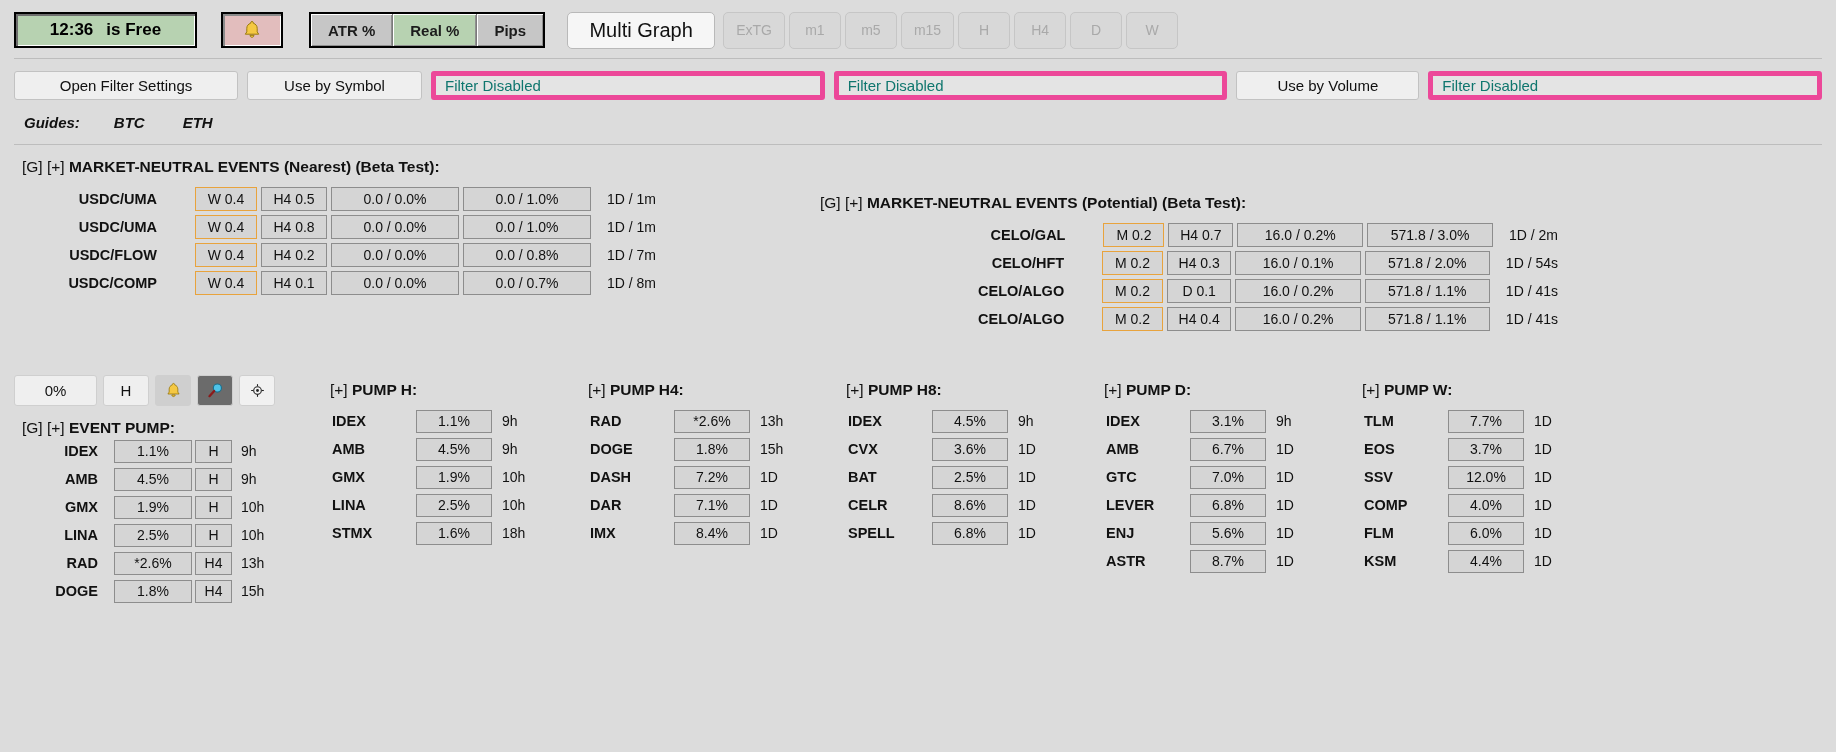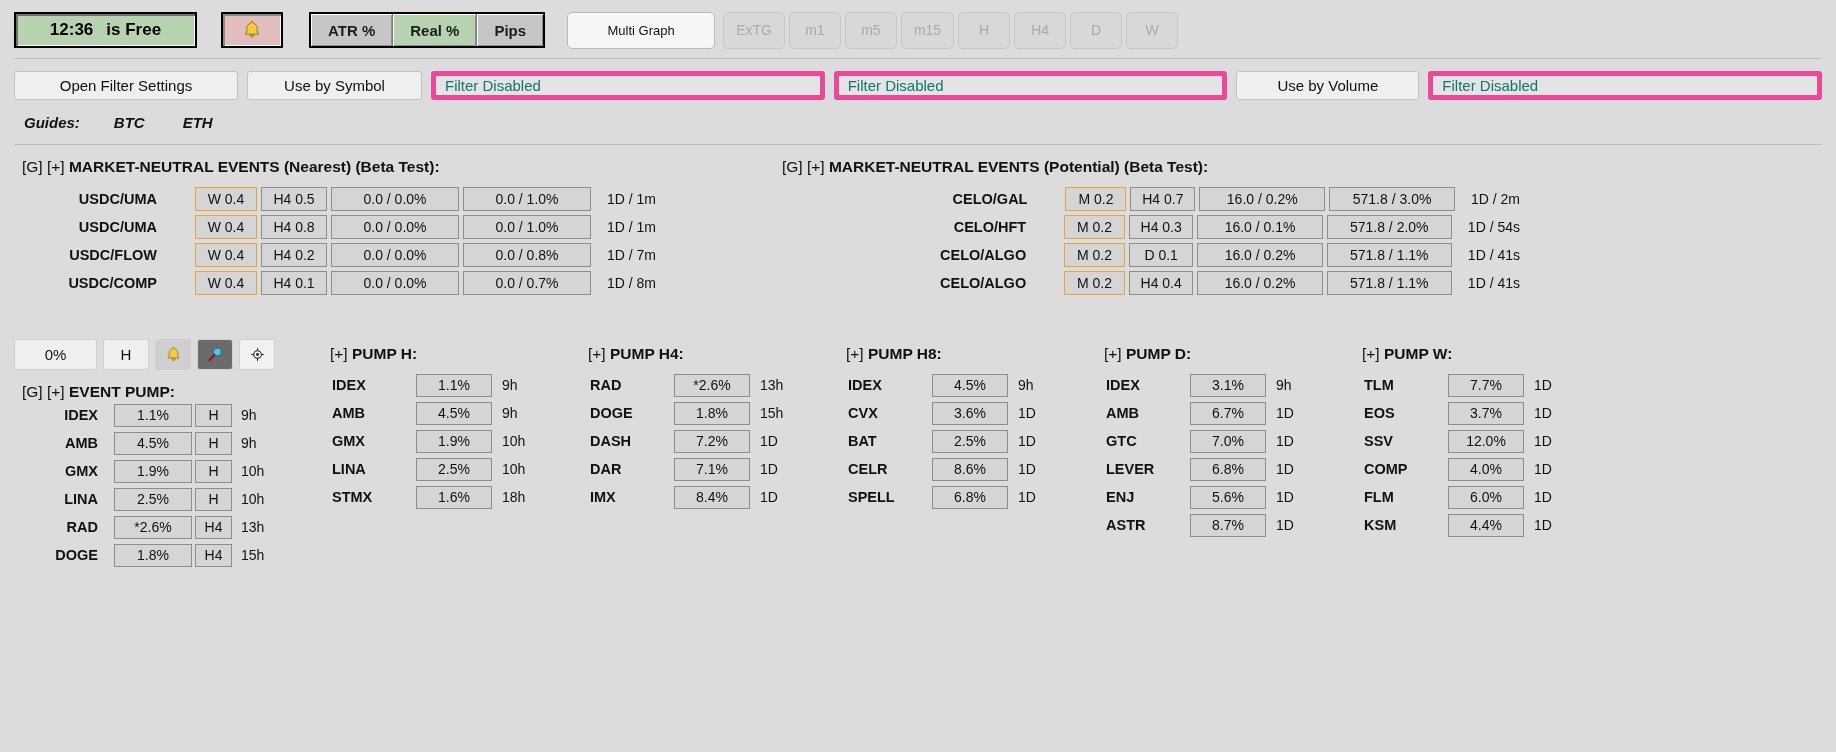--- a/index.html
+++ b/index.html
@@ -37,21 +37,21 @@
     box-shadow: 1px 1px 0 #fff inset, -1px -1px 0 #8f8f8f inset;
   }
   .seg:last-child { border-right: none; }
   .seg.on { background: #b7d2b1; }
 
   .multi-graph {
     margin-left: 22px;
     height: 37px; min-width: 148px; padding: 0 20px;
     background: #f6f6f6; border: 1px solid #b9b9b9; border-radius: 5px;
     display: flex; align-items: center; justify-content: center;
-    font-size: 13px; color: #111;
+    font-size: 20px; color: #111;
   }
   .tf-group { margin-left: 8px; display: flex; gap: 4px; }
   .tf {
     height: 37px; min-width: 52px; padding: 0 12px;
     background: #d8d8d8; border: 1px solid #c6c6c6; border-radius: 5px;
     display: flex; align-items: center; justify-content: center;
     font-size: 14px; color: #a9a9a9;
   }
 
   .divider { height: 1px; background: #bdbdbd; margin: 6px 14px 0 14px; }
@@ -72,27 +72,27 @@
   }
 
   
   .guides-row { display: flex; align-items: center; gap: 0; padding: 14px 14px 0 24px; font-size: 15px; font-weight: bold; color: #111; font-style: italic; }
   .guides-row .lbl { margin-right: 34px; }
   .guides-row .gitem { margin-right: 38px; cursor: pointer; }
 
   .divider2 { height: 1px; background: #bdbdbd; margin: 13px 14px 0 14px; }
 
   
-  .mn-wrap { display: flex; padding: 13px 0 0 0; }
+  .mn-wrap { display: flex; padding: 13px 0 0 0; gap: 38px; }
   .mn-col { width: 760px; }
   .mn-col.right { padding-left: 10px; }
   .mn-head { font-size: 15.5px; color: #111; margin-left: 22px; margin-bottom: 9px; }
   .mn-head .tag { font-weight: normal; }
   .mn-head .ttl { font-weight: bold; }
-  .mn-col.right .mn-head { margin-left: 12px; }
+  .mn-col.right .mn-head { margin-left: 12px; margin-top: 36px; }
 
   .mn-row { display: flex; align-items: center; height: 28px; margin-bottom: 0px; }
   .mn-pair {
     width: 175px; text-align: right; padding-right: 18px;
     font-size: 14.5px; font-weight: bold; color: #111;
   }
   .mn-col.right .mn-pair { width: 280px; }
   .cell {
     height: 24px; border: 1.5px solid #8d8d8d; background: #d5d5d5;
     display: flex; align-items: center; justify-content: center;

